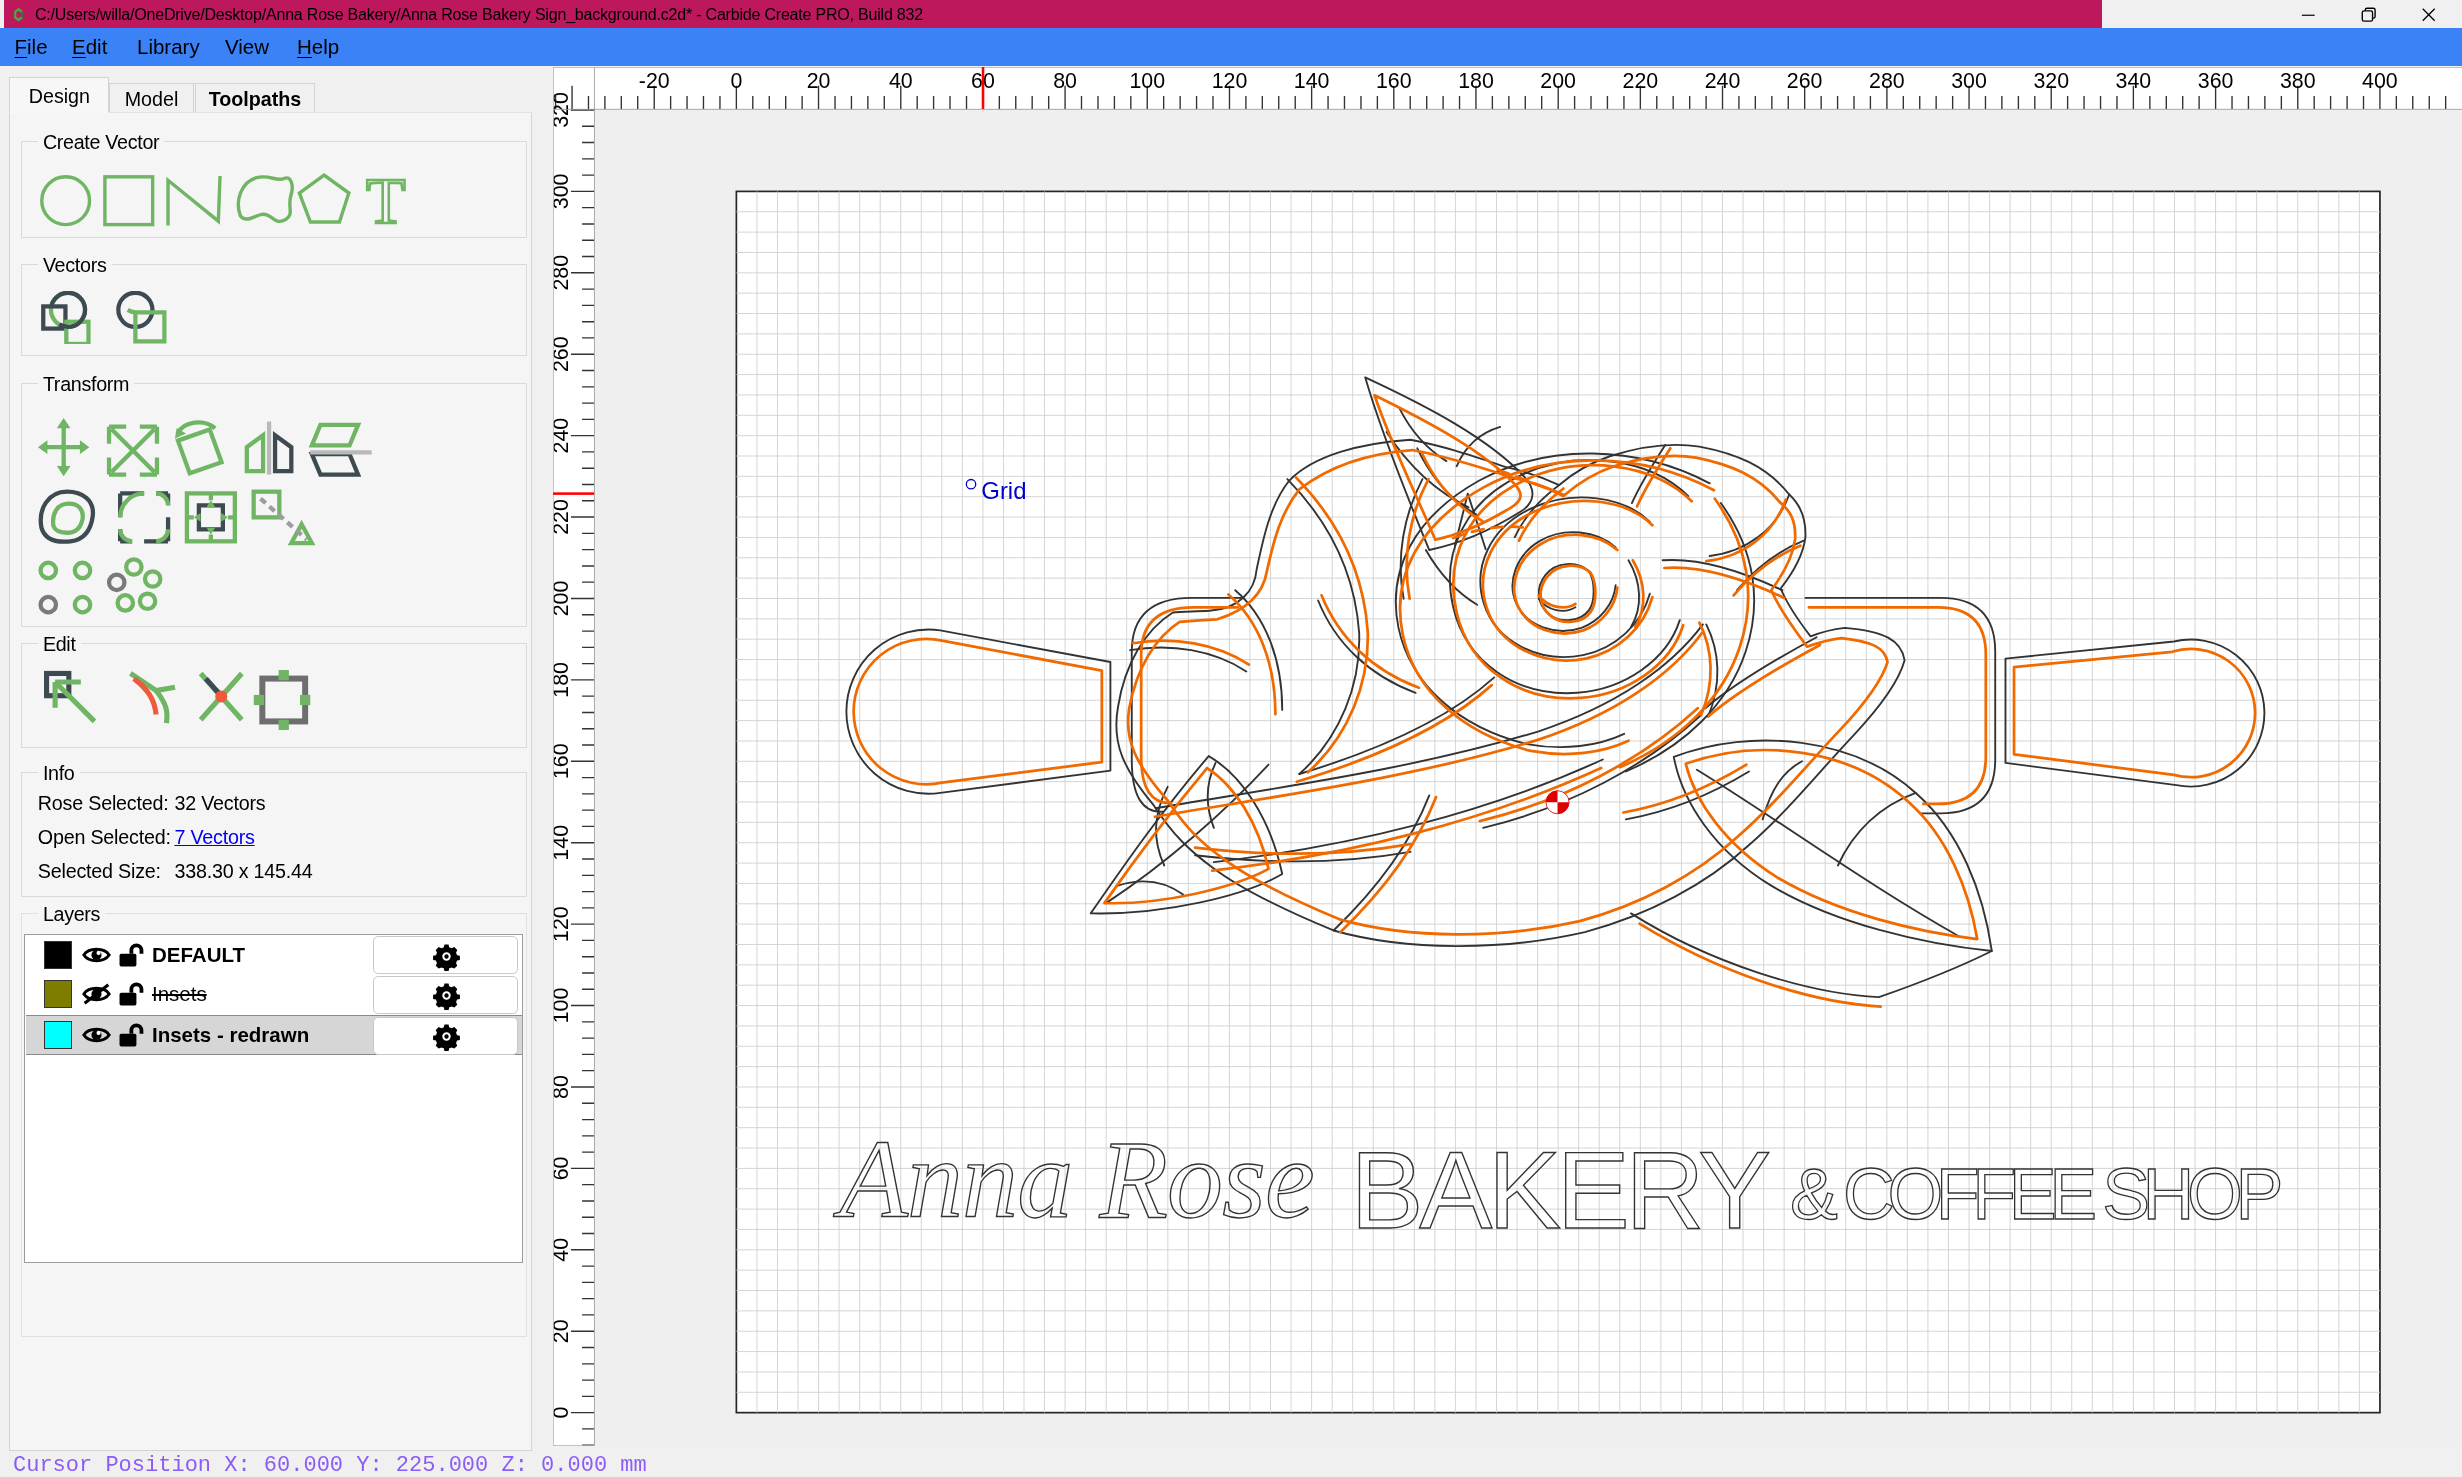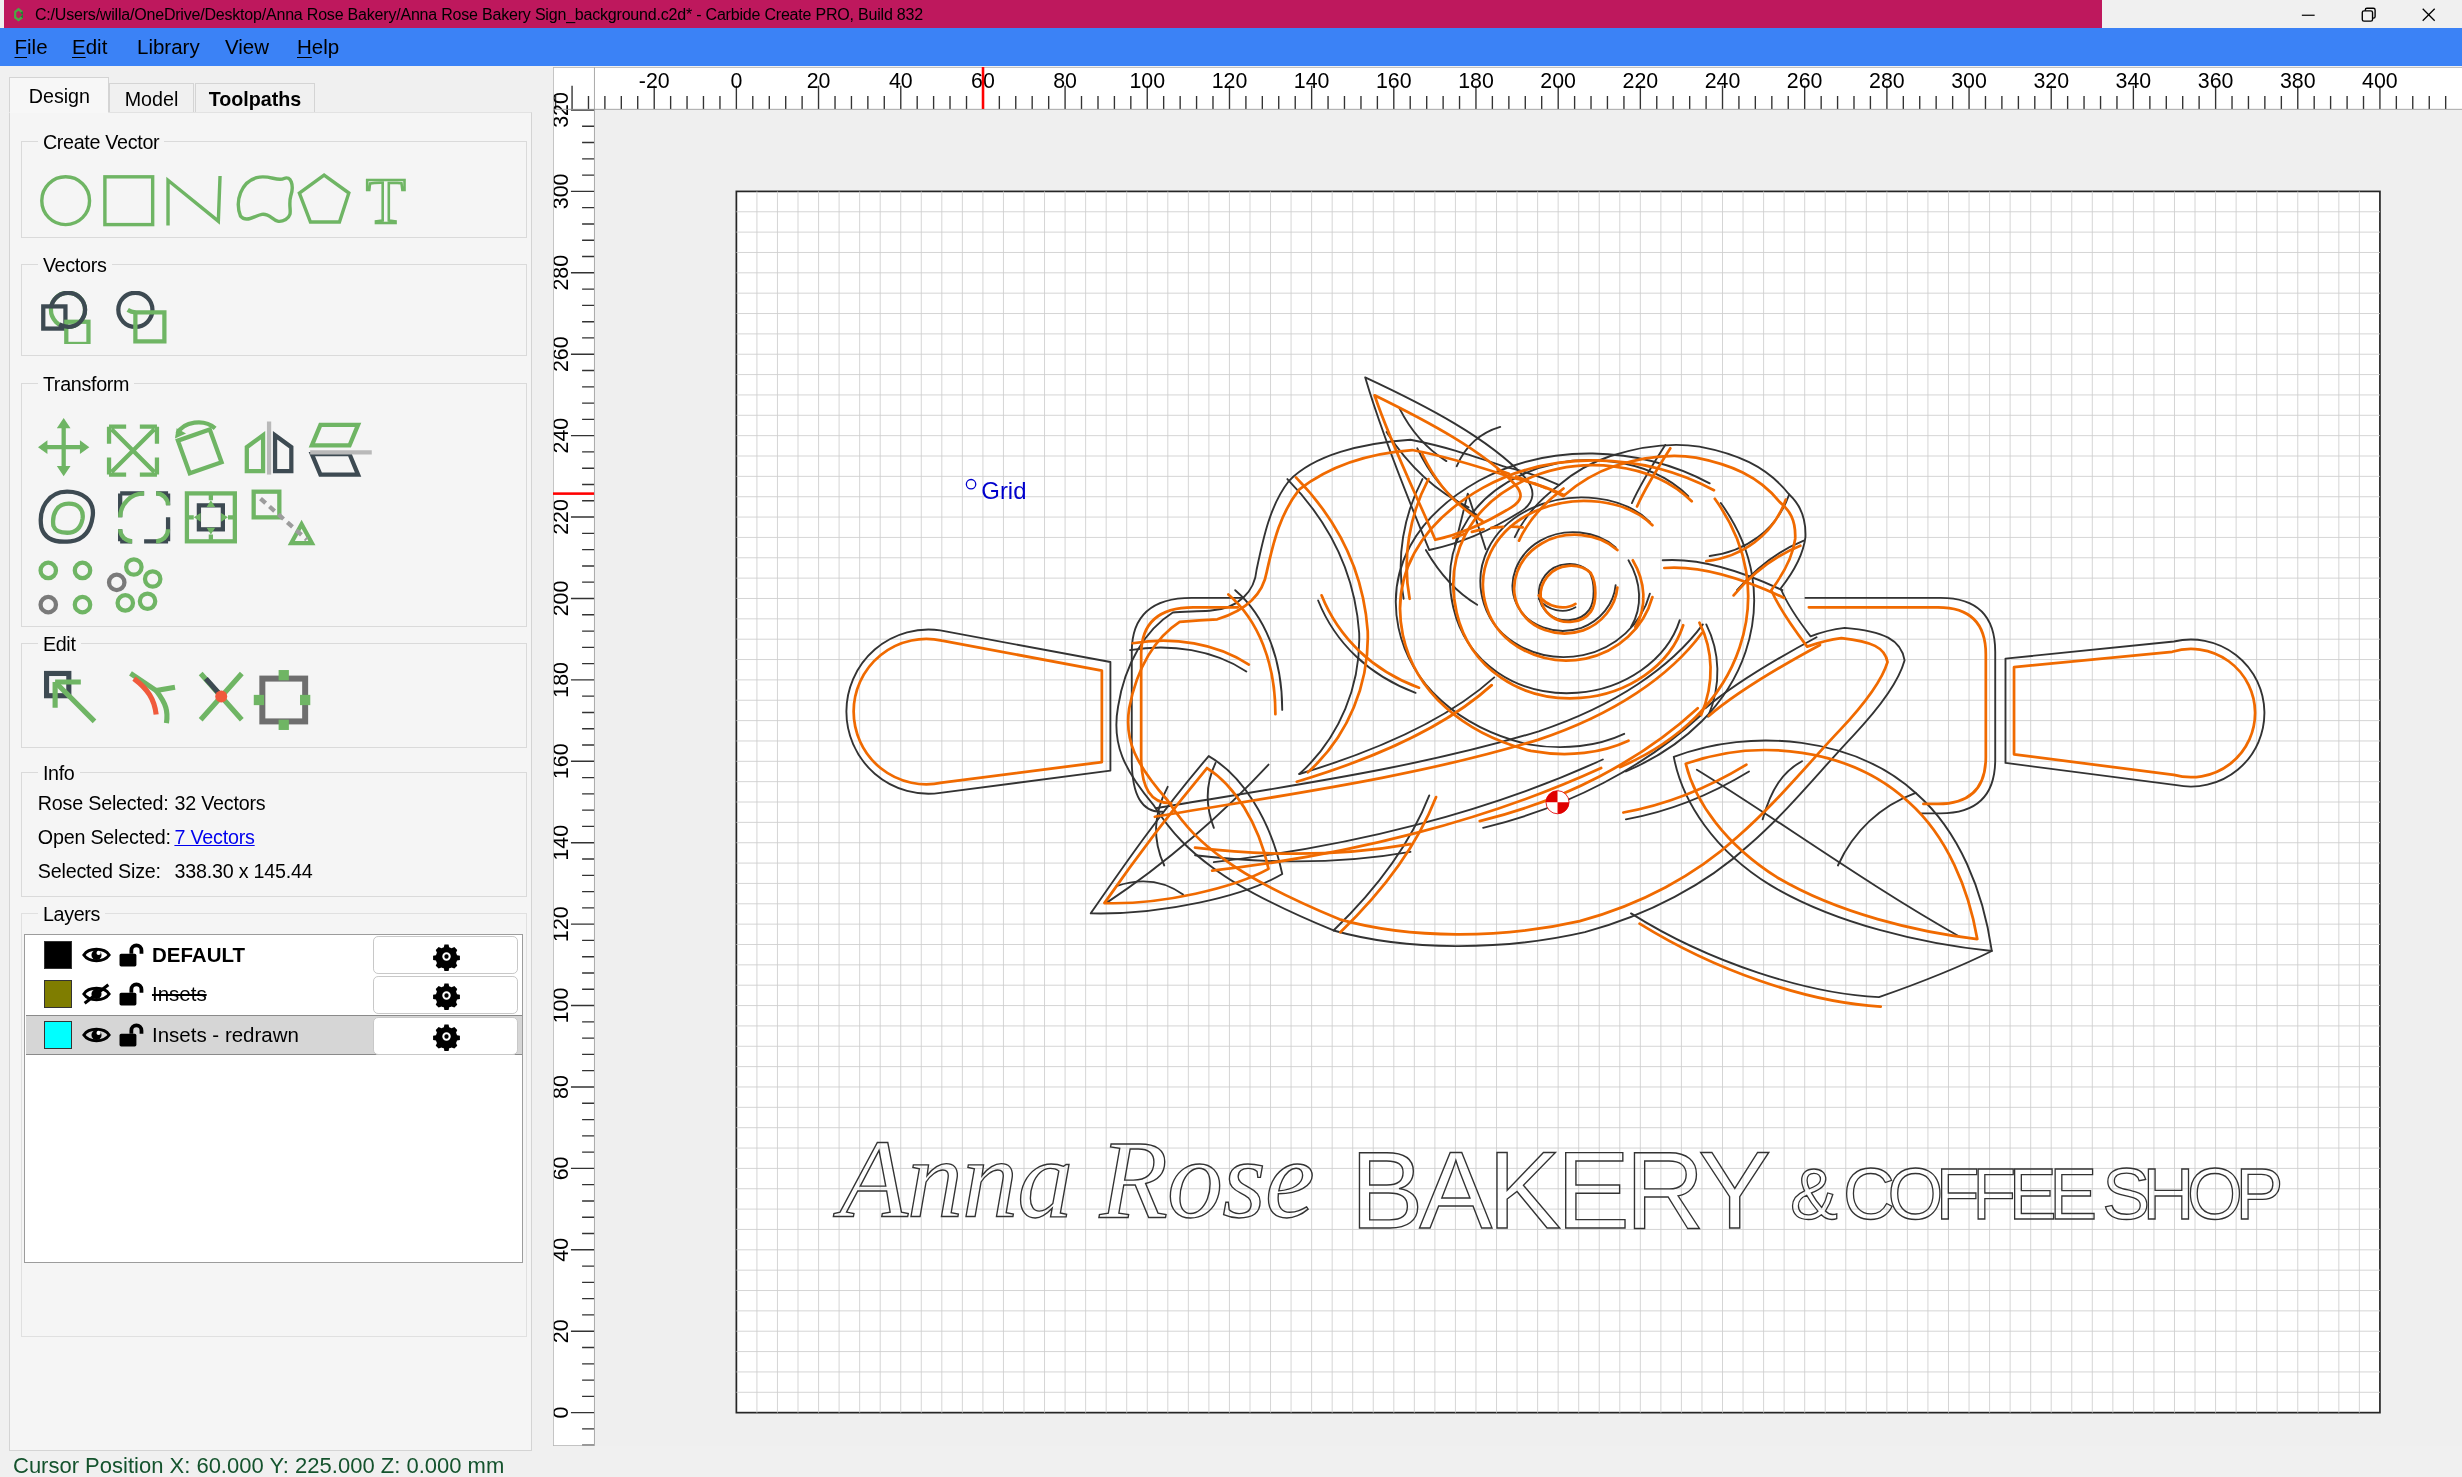--- a/index.html
+++ b/index.html
@@ -21,21 +21,21 @@
   .inforow { position:absolute; font-size:19.7px; color:#000; letter-spacing:-0.2px;}
   #layerbox { position:absolute; left:1.7px; top:19.7px; width:499px; height:329px;
     background:#fff; border:0.9px solid #9c9c9c; }
   .lrow { position:absolute; left:0.9px; width:496px; height:39px; }
   .lrow .sw { position:absolute; left:18px; top:5.1px; width:28px; height:28px; border:0.9px solid #333; }
   .lrow .nm { position:absolute; left:126px; top:7.7px; font-size:20.5px; }
   .gearbtn { position:absolute; left:347px; top:0.9px; width:145px; height:38px; background:#fff;
     border:0.9px solid #c8c8c8; border-radius:5.1px; }
   .gearbtn svg { position:absolute; left:58px; top:4.3px; }
   #statusbar { position:absolute; left:0; top:1451px; width:2462px; height:26.5px; background:#f0f0f0;
-    font-family:Liberation Sans, sans-serif; font-size:22px; color:#14532d; }
+    font-family:Liberation Mono, monospace; font-size:22px; color:#8b5cf6; }
 </style></head>
 <body>
 
 <div id="titlebar">
   <svg class="abs" style="left:8.5px;top:6.8px" width="11" height="15.4" viewBox="0 0 20 20" preserveAspectRatio="none">
     <path d="M10 1 L18 5.5 V10 L14 8 V7.2 L10 5 L6 7.2 V12.8 L10 15 L14 12.8 V12 L18 10 V14.5 L10 19 L2 14.5 V5.5 Z" fill="#4ca644"></path>
     <path d="M18 5.5 V10 L14 8 V7.2 Z M18 10 V14.5 L14 12.8 V12 Z" fill="#1f7a33"></path>
   </svg>
   <div id="title-text">C:/Users/willa/OneDrive/Desktop/Anna Rose Bakery/Anna Rose Bakery Sign_background.c2d* - Carbide Create PRO, Build 832</div>
   <svg class="abs" style="left:2297px;top:7.7px" width="14.5" height="14.5" viewBox="0 0 17 17">
@@ -227,21 +227,21 @@
             <rect x="3" y="14" width="20" height="15" rx="2" fill="#000"></rect>
             <path d="M17 14 v-4 a6 6 0 0 1 12 0 v4" fill="none" stroke="#000" stroke-width="4.5"></path>
           </svg>
         <div class="nm" style="text-decoration:line-through">Insets</div>
         <div class="gearbtn">
             <svg width="29" height="29" viewBox="0 0 24 24">
               <path fill="#000" d="M12 8.5 a3.5 3.5 0 1 0 0 7 a3.5 3.5 0 0 0 0-7 Z M12 10.2 a1.8 1.8 0 1 1 0 3.6 a1.8 1.8 0 0 1 0-3.6 Z M10.3 2 h3.4 l.5 2.4 a7.6 7.6 0 0 1 2 .8 l2.3-1 l2.4 2.4 l-1 2.3 a7.6 7.6 0 0 1 .8 2 l2.4 .5 v3.4 l-2.4 .5 a7.6 7.6 0 0 1 -.8 2 l1 2.3 l-2.4 2.4 l-2.3-1 a7.6 7.6 0 0 1 -2 .8 l-.5 2.4 h-3.4 l-.5-2.4 a7.6 7.6 0 0 1 -2-.8 l-2.3 1 l-2.4-2.4 l1-2.3 a7.6 7.6 0 0 1 -.8-2 l-2.4-.5 v-3.4 l2.4-.5 a7.6 7.6 0 0 1 .8-2 l-1-2.3 l2.4-2.4 l2.3 1 a7.6 7.6 0 0 1 2-.8 Z" fill-rule="evenodd"></path>
             </svg>
           </div>
       </div>
-      <div class="lrow" style="top:80px; background:#d6d6d6; border-top:0.9px solid #8a8a8a; border-bottom:0.9px solid #8a8a8a; height:40px;">
+      <div class="lrow" style="top:80px; background:#d6d6d6; border-top:0.9px solid #8a8a8a; border-bottom:0.9px solid #8a8a8a; height:40px;font-weight:bold;">
         <div class="sw" style="background:#00ffff"></div>
         <svg class="abs" style="left:56px;top:8.5px" width="29" height="22" viewBox="0 0 34 26">
             <path d="M2 13 C8 4 26 4 32 13 C26 22 8 22 2 13 Z" fill="none" stroke="#000" stroke-width="3.4"></path>
             <circle cx="17" cy="13" r="6" fill="#000"></circle>
             <circle cx="19.5" cy="10.5" r="2.5" fill="#fff"></circle>
           </svg>
         <svg class="abs" style="left:91px;top:6px" width="27" height="27" viewBox="0 0 32 32">
             <rect x="3" y="14" width="20" height="15" rx="2" fill="#000"></rect>
             <path d="M17 14 v-4 a6 6 0 0 1 12 0 v4" fill="none" stroke="#000" stroke-width="4.5"></path>
           </svg>

